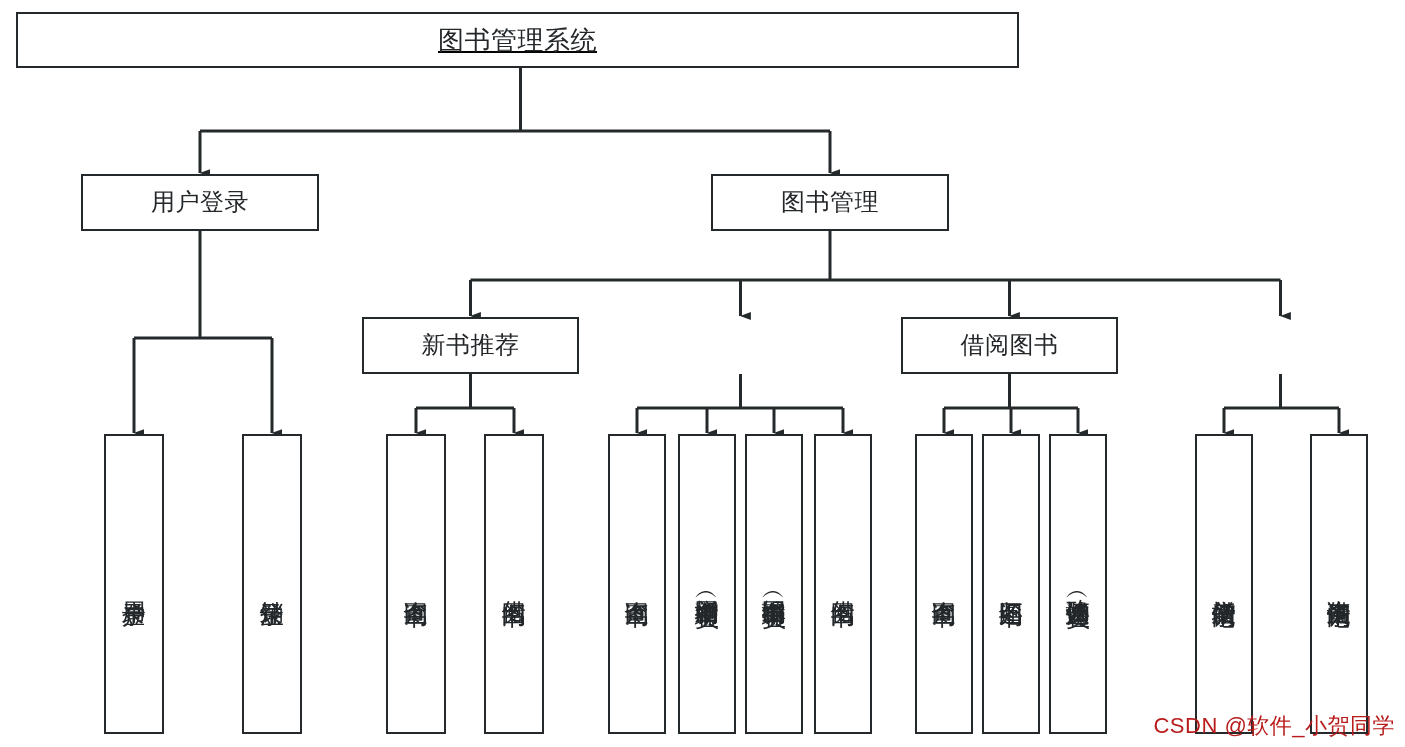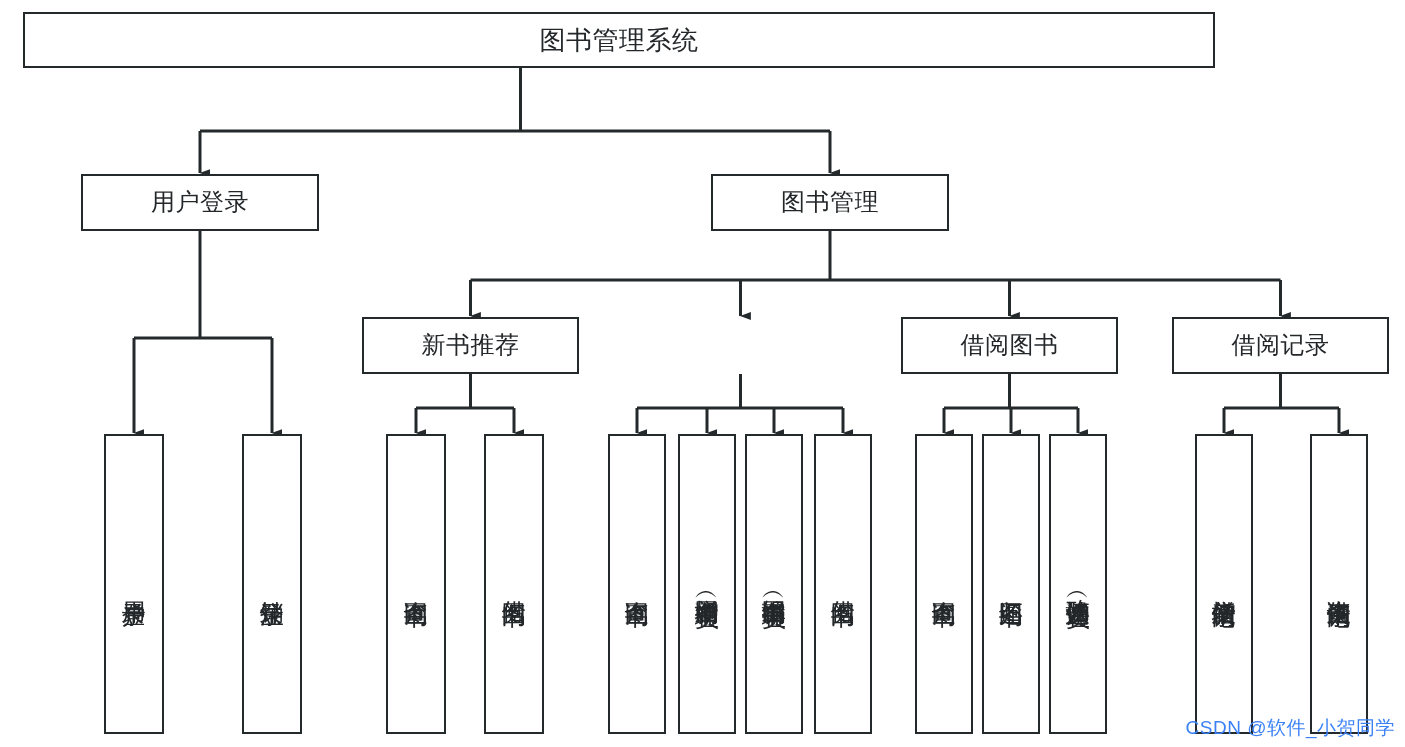--- a/index.html
+++ b/index.html
@@ -54,22 +54,22 @@
     white-space: nowrap;
     display: block;
   }
   .title-label {
     font-size: 26px;
   }
   .watermark {
     position: absolute;
     right: 10px;
     bottom: 6px;
-    font-size: 19px;
-    color: #3b82f6;
+    font-size: 22px;
+    color: #b91c1c;
     white-space: nowrap;
     letter-spacing: 0.5px;
     pointer-events: none;
   }
 </style>
 </head>
 <body>
 
 <div id="diagram-root">
 
@@ -109,39 +109,36 @@
         <path d="M 944 408 L 944 433" marker-end="url(#arrowhead)"></path>
         <path d="M 1011 408 L 1011 433" marker-end="url(#arrowhead)"></path>
         <path d="M 1078 408 L 1078 433" marker-end="url(#arrowhead)"></path>
         <path d="M 1280.5 374 L 1280.5 408"></path>
         <path d="M 1224 408 L 1339 408"></path>
         <path d="M 1224 408 L 1224 433" marker-end="url(#arrowhead)"></path>
         <path d="M 1339 408 L 1339 433" marker-end="url(#arrowhead)"></path>
       </g>
   </svg>
 
-  <div class="node-box" id="box-root" style="left: 23px; top: 12px; width: 1192px; height: 56px;">
+  <div class="node-box" id="box-root" style="left: 16px; top: 12px; width: 1003px; height: 56px; text-decoration: underline;">
     <span class="node-label-h title-label">图书管理系统</span>
   </div>
 
   <div class="node-box" id="box-user-login" style="left: 81px; top: 174px; width: 238px; height: 57px;">
     <span class="node-label-h">用户登录</span>
   </div>
   <div class="node-box" id="box-new-book-recommend" style="left: 362px; top: 317px; width: 217px; height: 57px;">
     <span class="node-label-h">新书推荐</span>
   </div>
 
   <div class="node-box" id="box-book-manage" style="left: 711px; top: 174px; width: 238px; height: 57px;">
     <span class="node-label-h">图书管理</span>
   </div>
   <div class="node-box" id="box-current-borrow" style="left: 901px; top: 317px; width: 217px; height: 57px;">
     <span class="node-label-h">借阅图书</span>
-  </div>
-  <div class="node-box" id="box-borrow-record" style="left: 1172px; top: 317px; width: 217px; height: 57px;">
-    <span class="node-label-h">借阅记录</span>
   </div>
 
   <div id="leaf-layer">
       <div class="node-box" style="left: 104px; top: 434px; width: 60px; height: 300px;">
         <span class="node-label-v">用户登录</span>
       </div>
       <div class="node-box" style="left: 242px; top: 434px; width: 60px; height: 300px;">
         <span class="node-label-v">注销登录</span>
       </div>
       <div class="node-box" style="left: 386px; top: 434px; width: 60px; height: 300px;">

